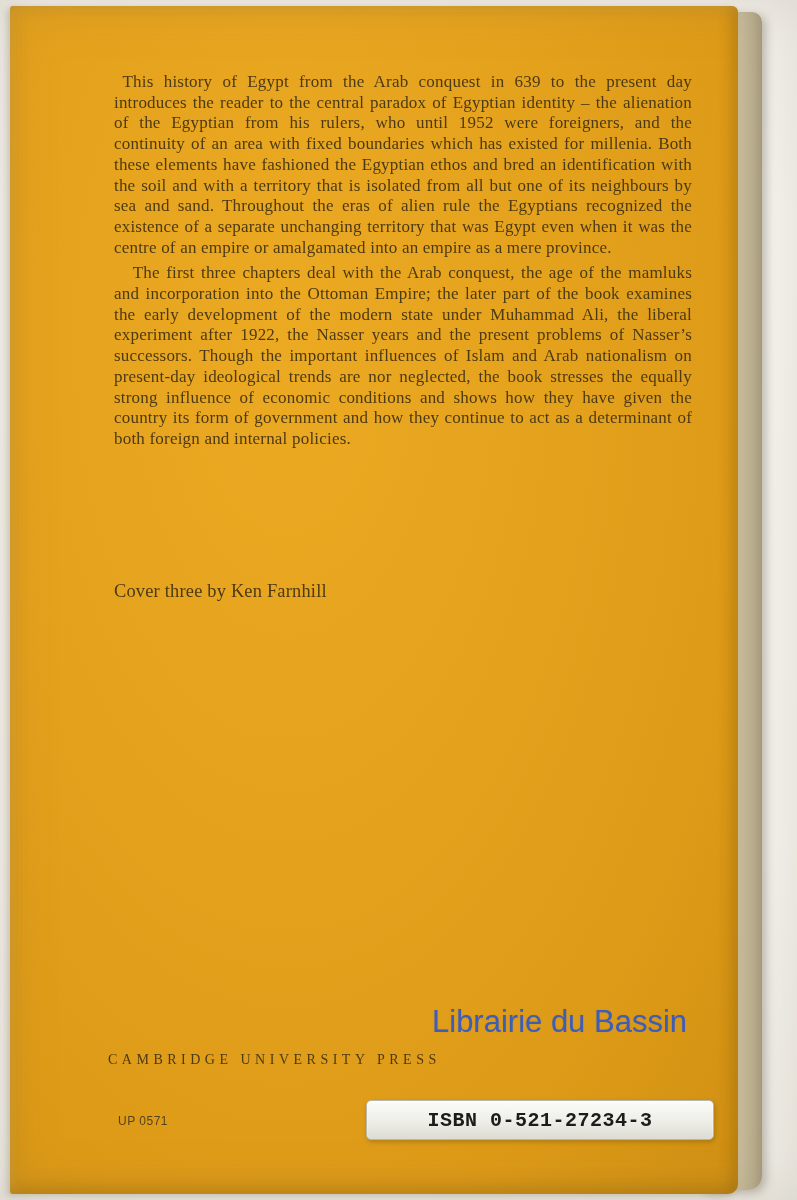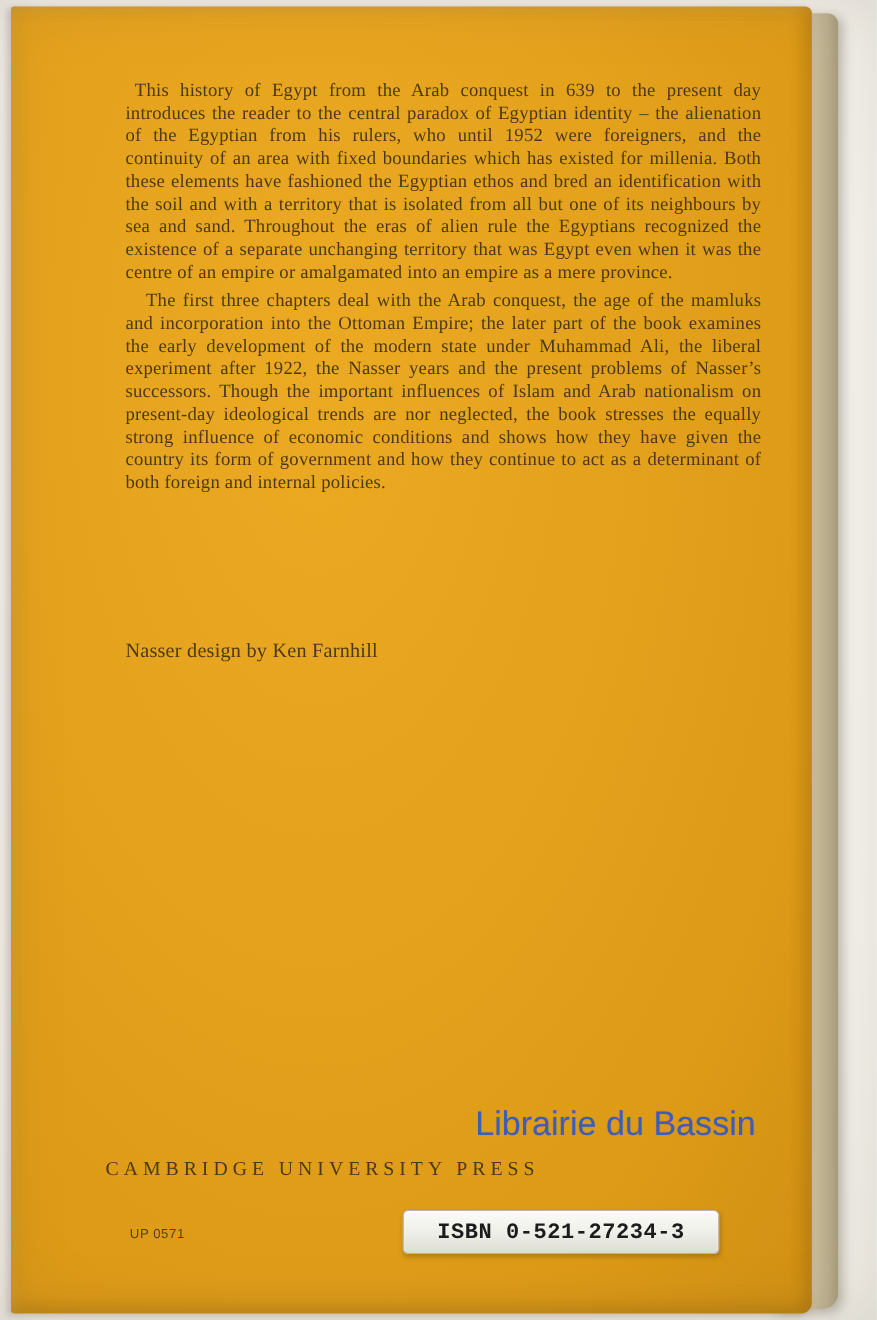--- a/index.html
+++ b/index.html
@@ -83,42 +83,42 @@
     font-weight: 500;
     color: rgba(48, 88, 198, 0.88);
     text-shadow: 0 0 1px rgba(48,88,198,0.35);
     white-space: nowrap;
     text-align: right;
   }
 
   .publisher {
     position: absolute;
     top: 1046px;
-    left: 86px;
+    left: 98px;
     color: #4c3a14;
-    font-size: 18px;
+    font-size: 14px;
     letter-spacing: 4.5px;
     white-space: nowrap;
   }
 
   .print-code {
     position: absolute;
     top: 1108px;
     left: 108px;
     color: #55431d;
     font-size: 12px;
     font-family: "Liberation Sans", sans-serif;
     letter-spacing: 0.5px;
   }
 
   .isbn-sticker {
     position: absolute;
     top: 1094px;
     left: 356px;
-    width: 288px;
+    width: 348px;
     height: 40px;
     background: linear-gradient(180deg, #fbfbf8 0%, #eeeee8 55%, #dcdcd4 100%);
     border: 1px solid #b9b6ac;
     border-radius: 5px;
     box-shadow: 1px 2px 4px rgba(90,70,20,0.35), inset 0 1px 2px rgba(255,255,255,0.9);
     display: flex;
     align-items: center;
     justify-content: center;
   }
 
@@ -146,21 +146,21 @@
 
   <div class="pages-edge"></div>
 
   <div class="book-cover">
 
     <div class="blurb">
       <p>This history of Egypt from the Arab conquest in 639 to the present day introduces the reader to the central paradox of Egyptian identity – the alienation of the Egyptian from his rulers, who until 1952 were foreigners, and the continuity of an area with fixed boundaries which has existed for millenia. Both these elements have fashioned the Egyptian ethos and bred an identification with the soil and with a territory that is isolated from all but one of its neighbours by sea and sand. Throughout the eras of alien rule the Egyptians recognized the existence of a separate unchanging territory that was Egypt even when it was the centre of an empire or amalgamated into an empire as a mere province.</p>
       <p>The first three chapters deal with the Arab conquest, the age of the mamluks and incorporation into the Ottoman Empire; the later part of the book examines the early development of the modern state under Muhammad Ali, the liberal experiment after 1922, the Nasser years and the present problems of Nasser’s successors. Though the important influences of Islam and Arab nationalism on present-day ideological trends are nor neglected, the book stresses the equally strong influence of economic conditions and shows how they have given the country its form of government and how they continue to act as a determinant of both foreign and internal policies.</p>
     </div>
 
-    <div class="credit">Nasser design by Ken Farnhill</div>
+    <div class="credit">Cover three by Ken Farnhill</div>
 
     <div class="watermark">Librairie du Bassin</div>
 
     <div class="publisher">CAMBRIDGE  UNIVERSITY  PRESS</div>
 
     <div class="print-code">UP 0571</div>
 
     <div class="isbn-sticker">
       <span class="isbn-text">ISBN 0-521-27234-3</span>
     </div>

